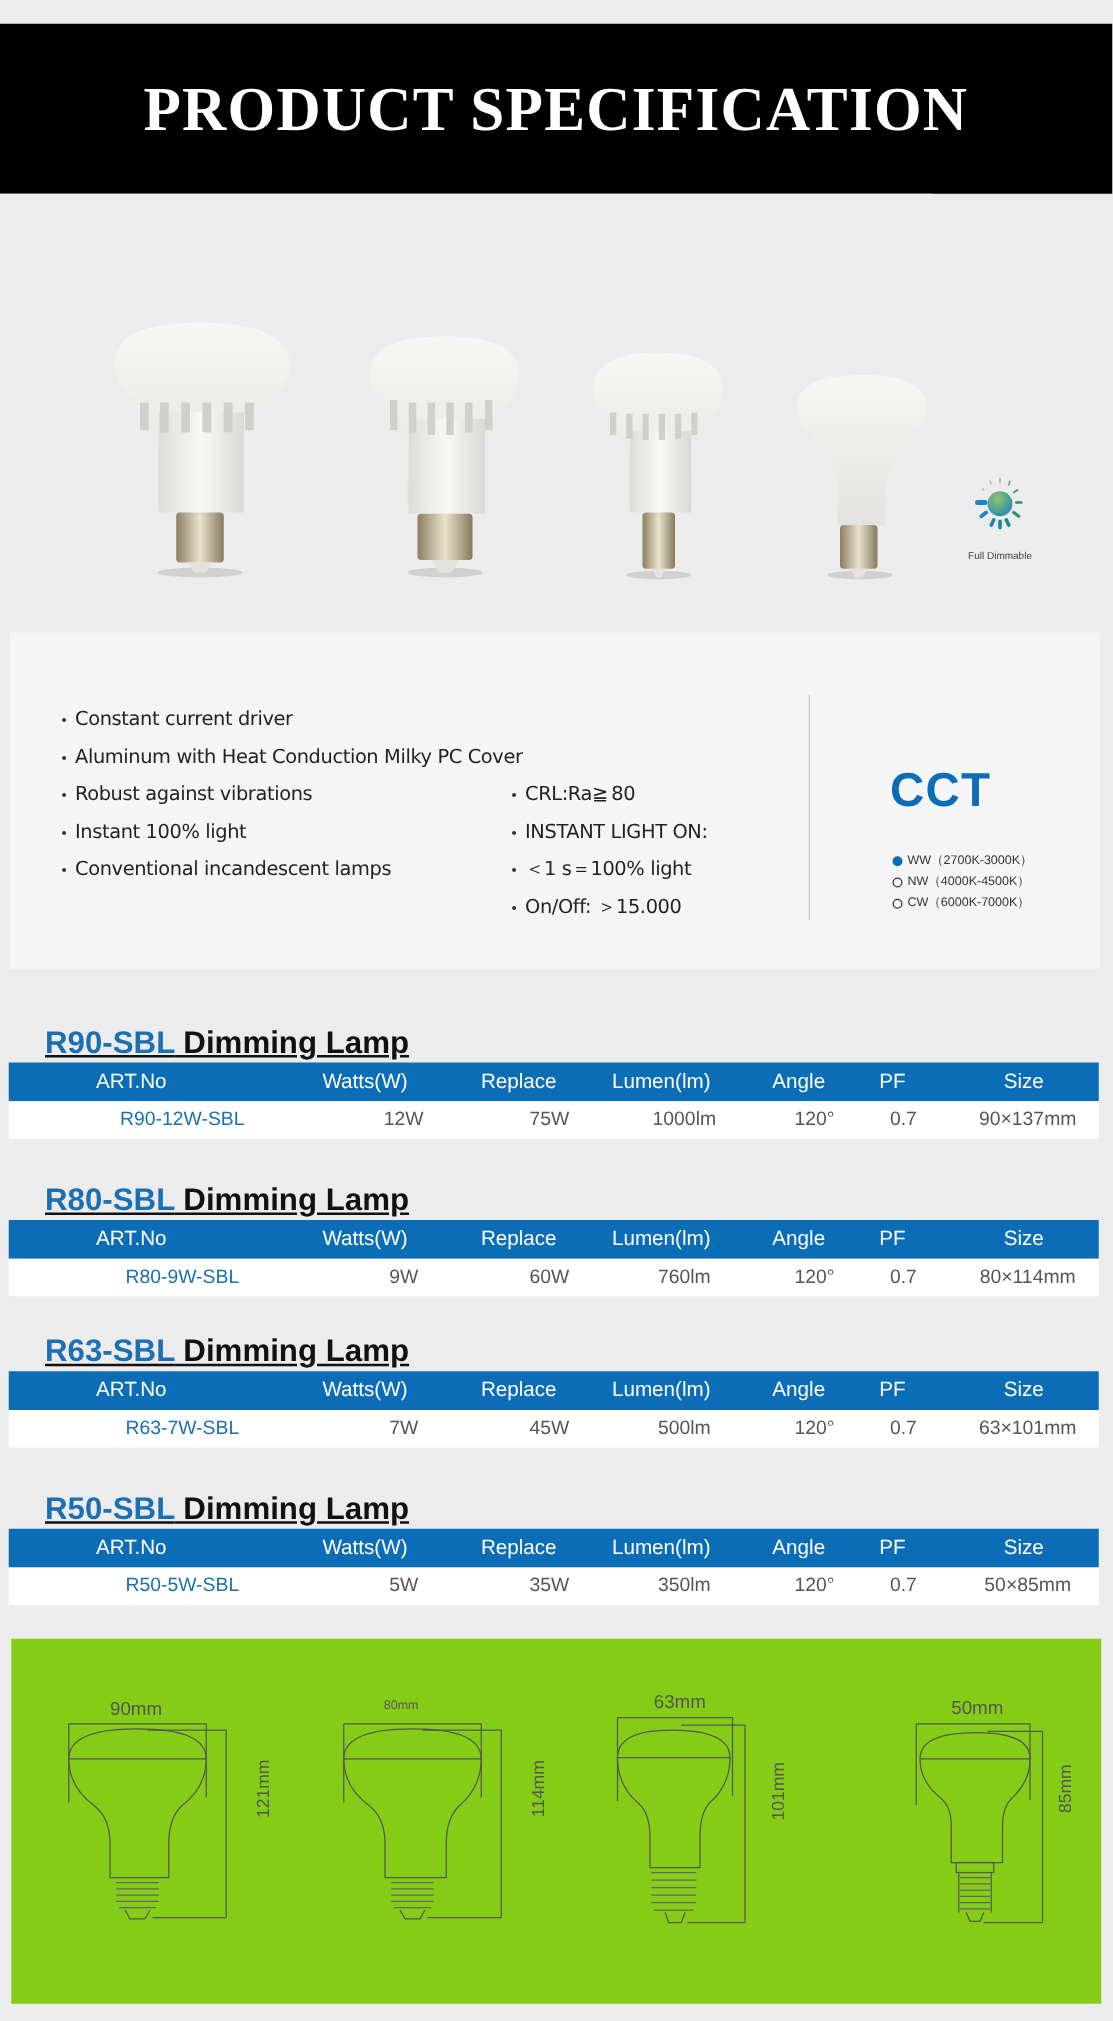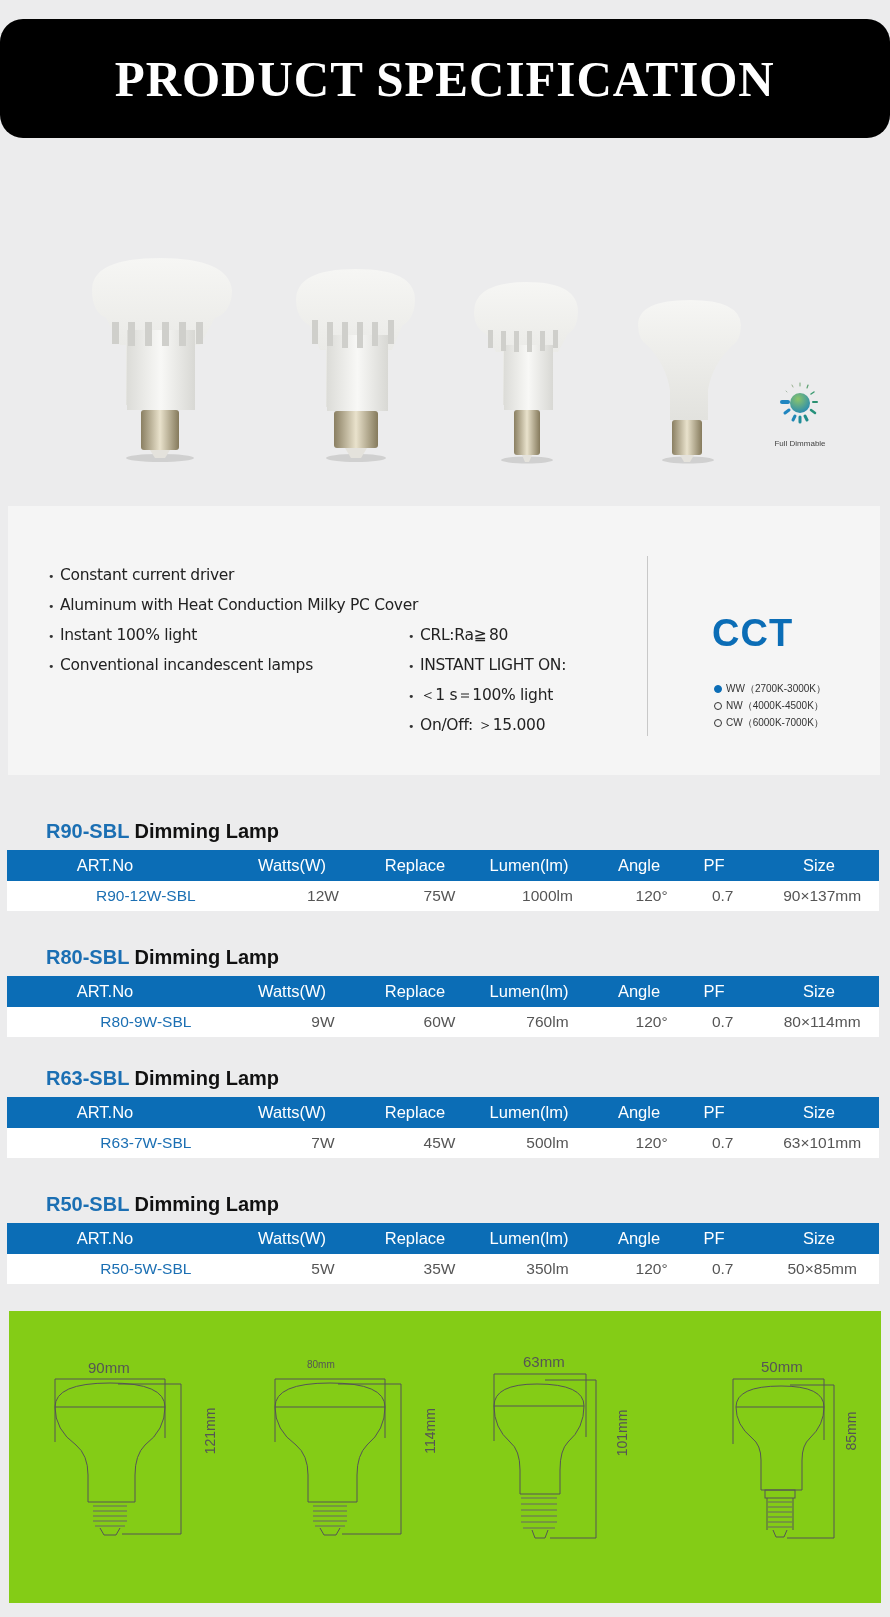--- a/index.html
+++ b/index.html
@@ -1,39 +1,39 @@
 <!DOCTYPE html>
 <html><head>
 <meta charset="utf-8">
 <style>
   * { box-sizing: border-box; margin: 0; padding: 0; }
   html, body { width: 890px; height: 1617px; background: #ececed; overflow: hidden; }
   body { position: relative; font-family: "Liberation Sans", sans-serif; }
 
-  .header { position: absolute; left: 0; top: 19px; width: 890px; height: 119px; background: #000; display: flex; align-items: center; justify-content: center; border-radius: 23px; }
+  .header { position: absolute; left: 0; top: 19px; width: 890px; height: 136px; background: #000; display: flex; align-items: center; justify-content: center; }
   .header h1 { font-family: "Liberation Serif", serif; font-weight: bold; color: #fff; font-size: 50px; letter-spacing: 1px; transform: scaleX(0.98); }
 
   .photo { position: absolute; left: 0; top: 155px; width: 746px; height: 335px; background: #ececed; }
   .dim-badge { position: absolute; left: 768px; top: 222px; width: 64px; text-align: center; }
   .dim-badge .label { font-size: 8px; color: #444; margin-top: 2px; display: block; }
 
   .features { position: absolute; left: 8px; top: 506px; width: 872px; height: 269px; background: #f5f5f5; }
   .feat-list { position: absolute; left: 40px; top: 54px; list-style: none; }
   .feat-list li { font-family: "DejaVu Sans", sans-serif; font-size: 15.5px; color: #222; height: 30px; line-height: 30px; letter-spacing: -0.3px; }
   .feat-list li::before { content: "•"; display: inline-block; width: 12px; font-size: 11px; color: #333; }
   .feat-list2 { left: 400px; top: 114px; }
   .vline { position: absolute; left: 639px; top: 50px; width: 1px; height: 180px; background: #c8c8c8; }
   .cct { position: absolute; left: 704px; top: 106px; font-family: "Liberation Sans", sans-serif; font-weight: bold; font-size: 38px; color: #0b6db6; letter-spacing: 1px; }
   .cct-list { position: absolute; left: 706px; top: 174px; list-style: none; }
   .cct-list li { font-size: 10px; color: #333; height: 17px; line-height: 17px; display: flex; align-items: center; }
   .dot { width: 8px; height: 8px; border-radius: 50%; border: 1px solid #333; margin-right: 4px; display: inline-block; }
   .dot.filled { background: #0b6db6; border-color: #0b6db6; }
 
   .section { position: absolute; left: 7px; width: 872px; }
-  .sec-title { position: absolute; left: 39px; font-size: 20px; font-weight: bold; color: #111; white-space: nowrap; }
+  .sec-title { position: absolute; left: 29px; font-size: 25px; font-weight: bold; color: #111; white-space: nowrap; text-decoration: underline; }
   .sec-title .code { color: #1b6fb3; }
   .spec-table { position: absolute; left: 0; width: 872px; }
   .row { display: flex; width: 872px; height: 31px; align-items: center; }
   .row.head { background: #0b6db6; color: #fff; font-size: 16.5px; }
   .row.body { background: #fff; color: #555; font-size: 15.5px; height: 30px; padding-left: 46px; }
   .row > div { text-align: center; white-space: nowrap; }
   .c0 { width: 196px; } .c1 { width: 178px; } .c2 { width: 68px; } .c3 { width: 160px; }
   .c4 { width: 60px; } .c5 { width: 90px; } .c6 { width: 120px; }
   .row.body .c0 { color: #1b6fb3; }
 
@@ -150,20 +150,21 @@
       </g>
     </svg>
     <span class="label">Full Dimmable</span>
   </div>
 </div>
 
 <div class="features">
   <ul class="feat-list">
     <li>Constant current driver</li>
     <li>Aluminum with Heat Conduction Milky  PC Cover</li>
+    <li>Robust against vibrations</li>
     <li>Instant 100% light</li>
     <li>Conventional incandescent lamps</li>
   </ul>
   <ul class="feat-list feat-list2">
     <li>CRL:Ra≧ 80</li>
     <li>INSTANT LIGHT ON:</li>
     <li>＜1 s＝100% light</li>
     <li>On/Off: ＞15.000</li>
   </ul>
   <div class="vline"></div>

